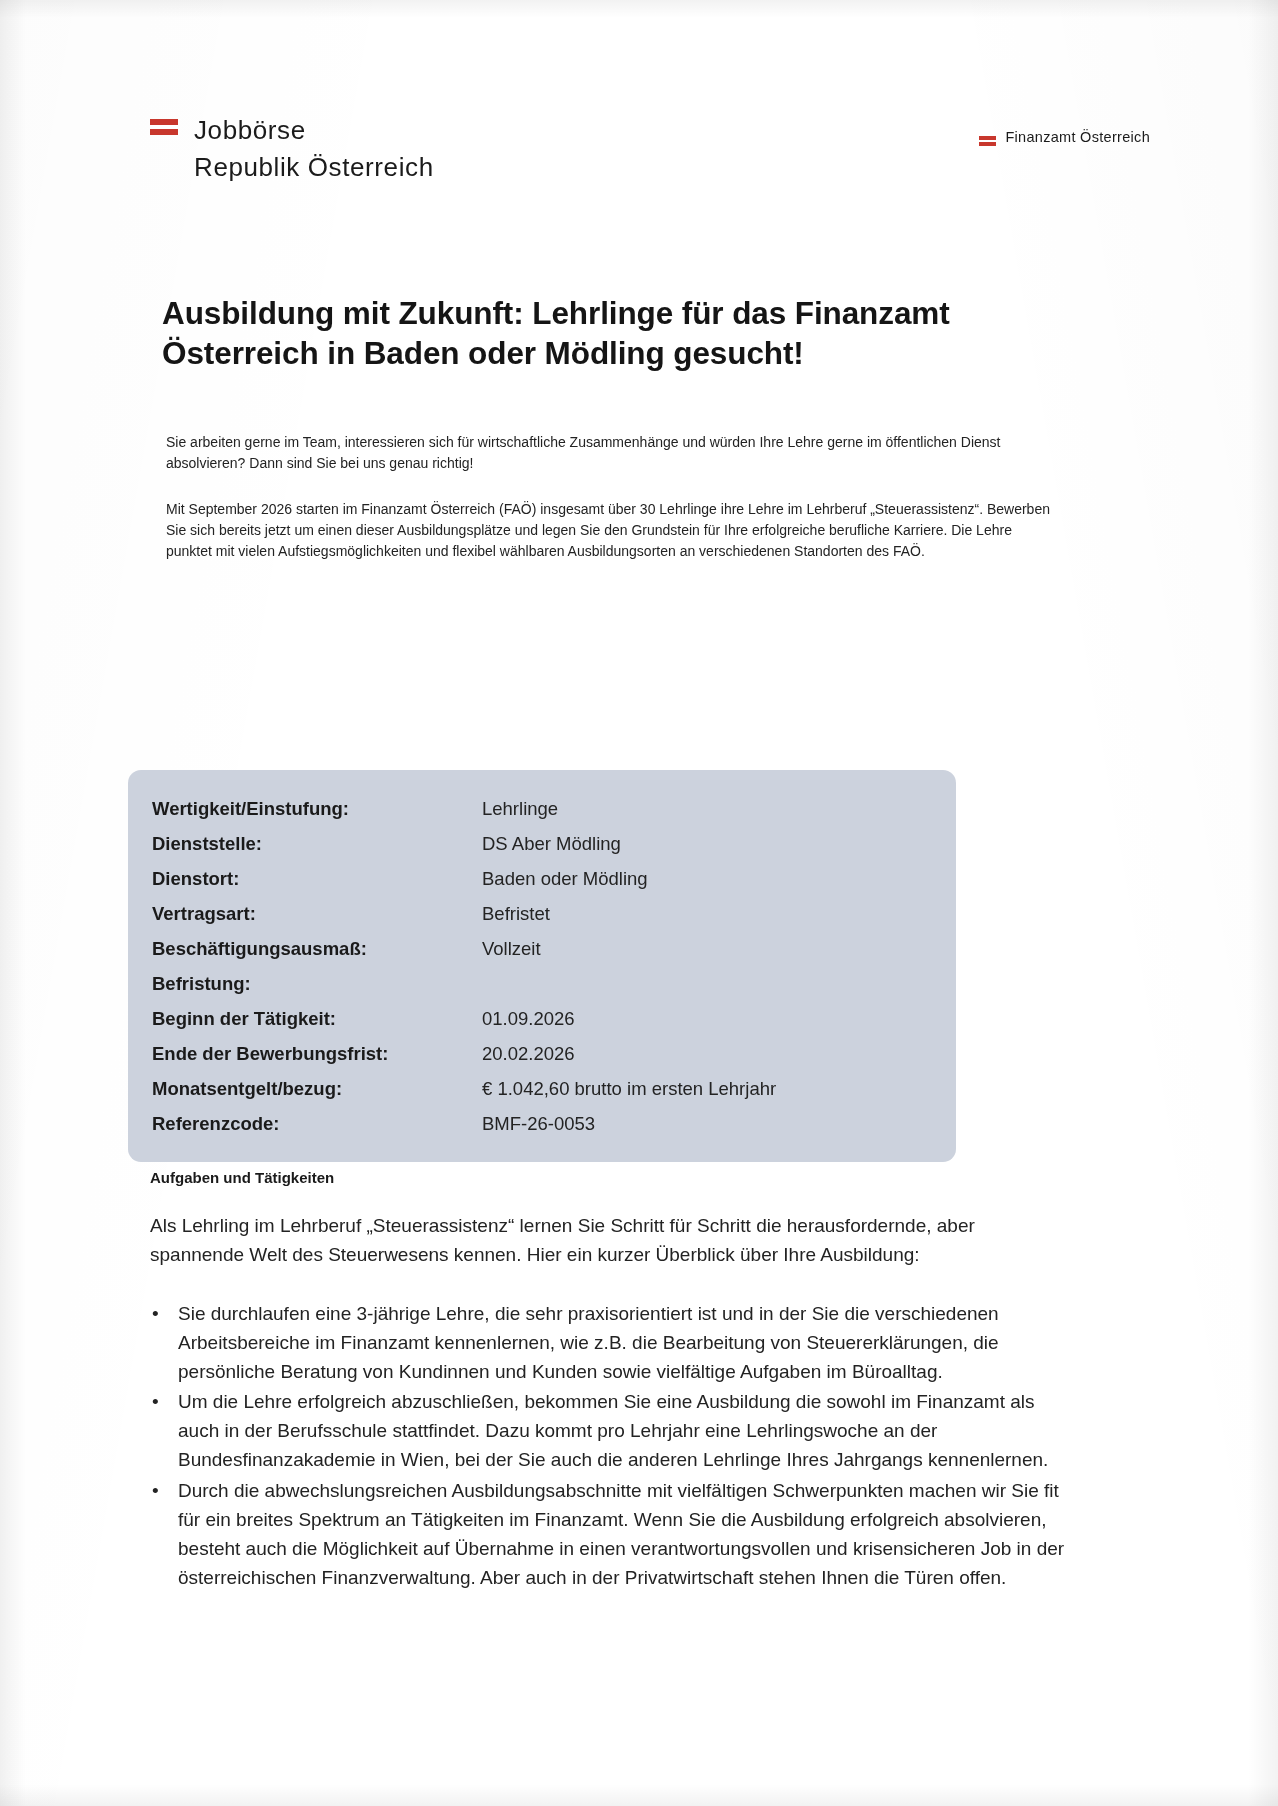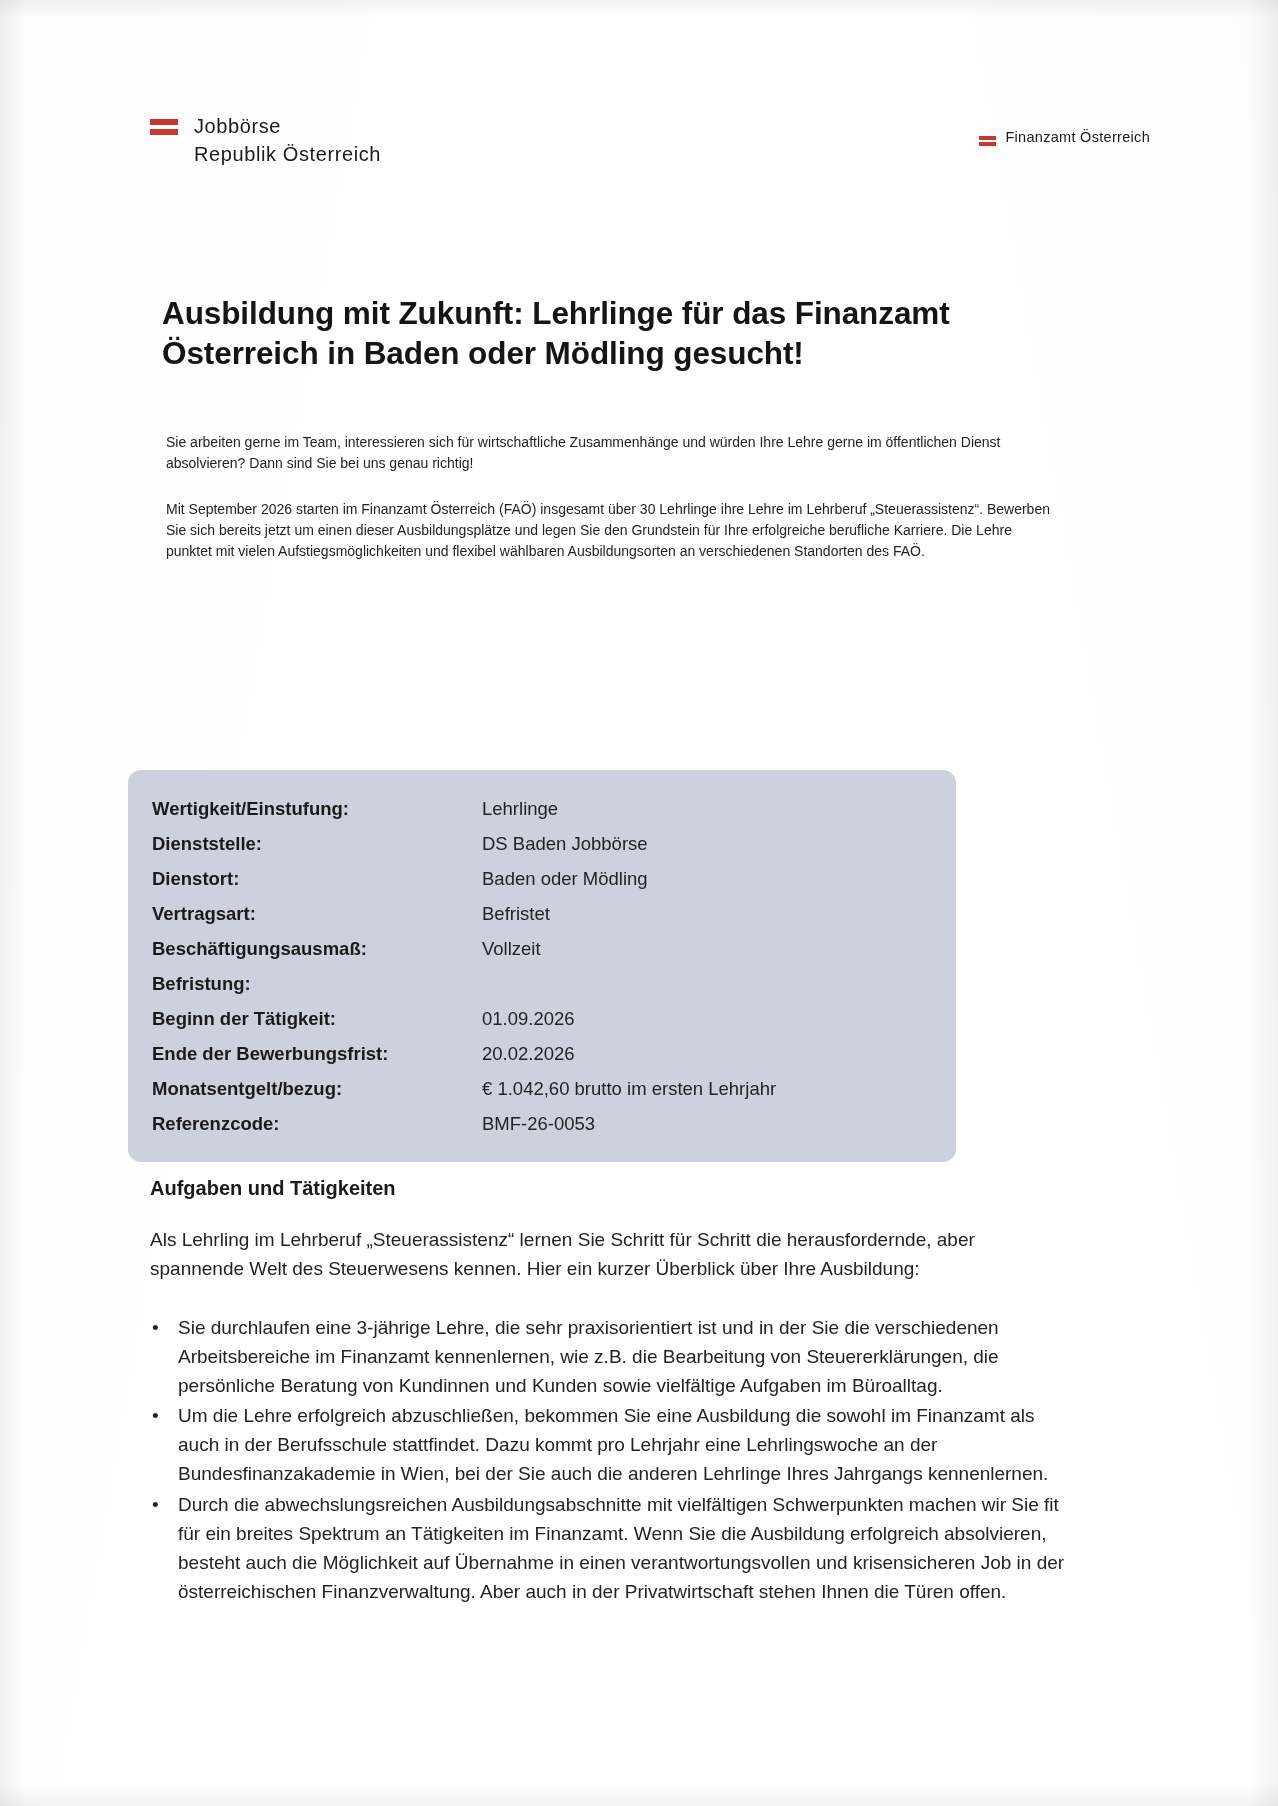--- a/index.html
+++ b/index.html
@@ -75,21 +75,21 @@
   .flag-small { width: 17px; }
   .flag .bar {
     display: block;
     background: #c8372d;
   }
   .flag-big .bar { height: 6px; }
   .flag-big .bar.mid { background: #ffffff; height: 4px; }
   .flag-small .bar { height: 3.5px; }
   .flag-small .bar.mid { background: #ffffff; height: 2.5px; }
   .logo-left-text {
-    font-size: 20px;
+    font-size: 26px;
     line-height: 1.42;
     letter-spacing: 0.6px;
     color: #1b1b1b;
     font-weight: 400;
   }
   .logo-right {
     display: flex;
     align-items: flex-start;
     gap: 9px;
     margin-top: 17px;
@@ -158,24 +158,24 @@
   }
 
   
   .tasks {
     position: absolute;
     left: 0;
     top: 1165px;
     width: 920px;
   }
   .tasks-heading {
-    font-size: 20px;
+    font-size: 15px;
     font-weight: bold;
     color: #1a1a1a;
-    margin: 12px 0 26px 0;
+    margin: 4px 0 26px 0;
   }
   .tasks-intro {
     margin: 0 0 30px 0;
     font-size: 19px;
     line-height: 1.52;
     color: #232323;
   }
   ul.bullets {
     list-style: none;
     margin: 0;
@@ -242,21 +242,21 @@
       <p class="para">Mit September 2026 starten im Finanzamt Österreich (FAÖ) insgesamt über 30 Lehrlinge ihre Lehre im Lehrberuf „Steuerassistenz“. Bewerben Sie sich bereits jetzt um einen dieser Ausbildungsplätze und legen Sie den Grundstein für Ihre erfolgreiche berufliche Karriere. Die Lehre punktet mit vielen Aufstiegsmöglichkeiten und flexibel wählbaren Ausbildungsorten an verschiedenen Standorten des FAÖ.</p>
     </div>
 
     <div class="info-table" id="info-table" style="background: rgb(204, 210, 221);">
         <div class="info-row">
           <div class="info-label">Wertigkeit/Einstufung:</div>
           <div class="info-value">Lehrlinge</div>
         </div>
         <div class="info-row">
           <div class="info-label">Dienststelle:</div>
-          <div class="info-value">DS Baden Jobbörse</div>
+          <div class="info-value">DS Aber Mödling</div>
         </div>
         <div class="info-row">
           <div class="info-label">Dienstort:</div>
           <div class="info-value">Baden oder Mödling</div>
         </div>
         <div class="info-row">
           <div class="info-label">Vertragsart:</div>
           <div class="info-value">Befristet</div>
         </div>
         <div class="info-row">

